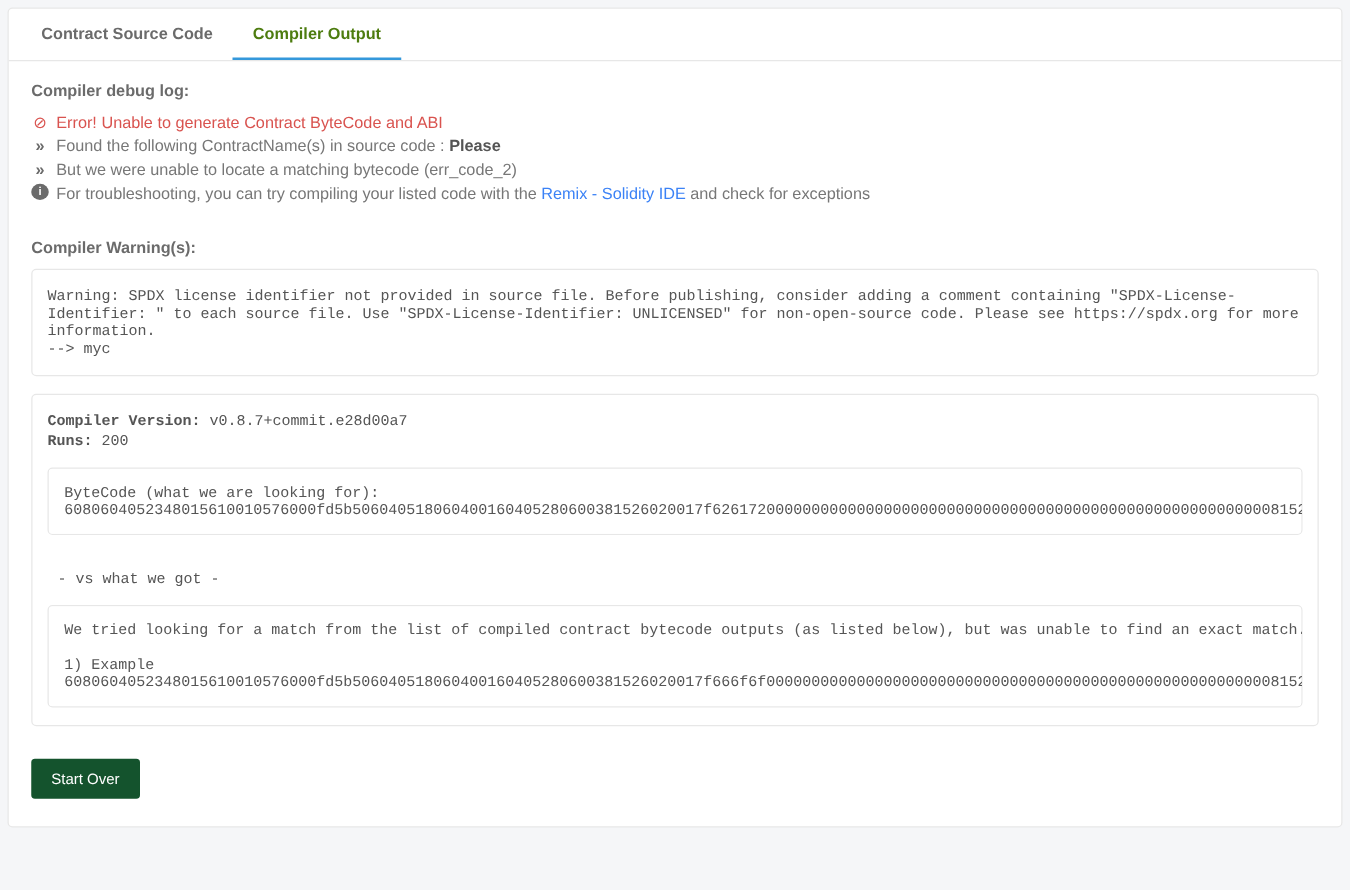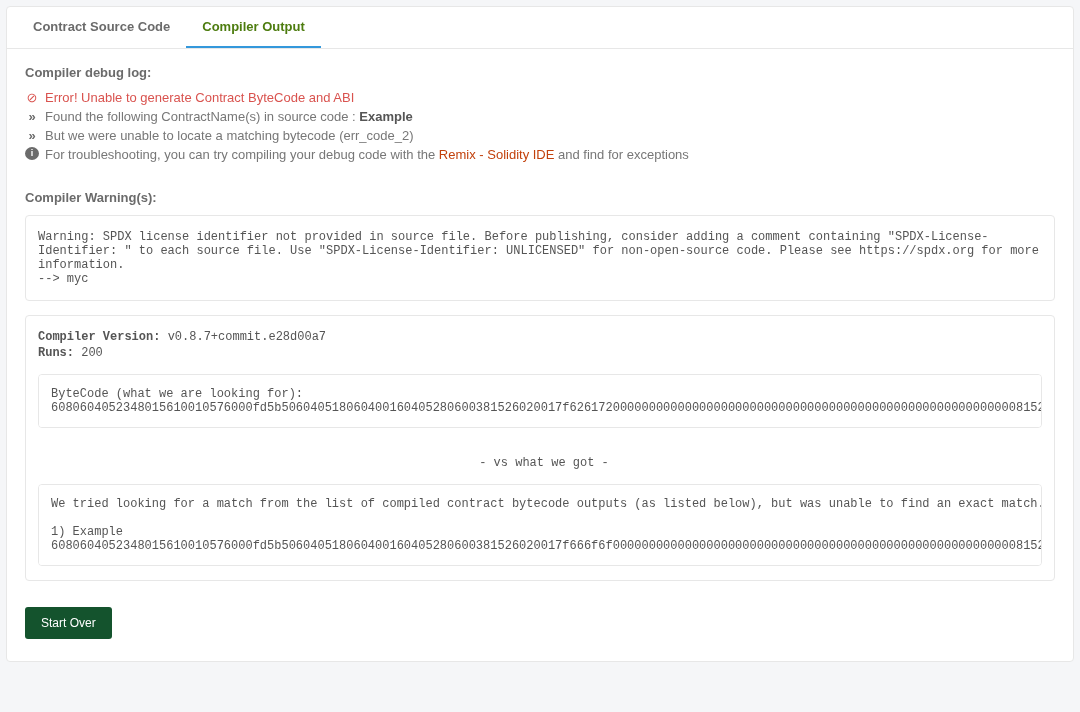--- a/index.html
+++ b/index.html
@@ -42,21 +42,21 @@
   .log-line {
     margin: 4px 0;
     color: #777;
     display: flex;
     align-items: flex-start;
     gap: 6px;
   }
   .log-line .txt { flex: 1; }
   .error-text { color: #d9534f; }
   .bold-inline { font-weight: 700; color: #555; }
-  .link { color: #c2410c; cursor: pointer; }
+  .link { color: #3b82f6; cursor: pointer; }
   .icon { display:inline-block; width:14px; text-align:center; flex:0 0 14px; }
   .icon.stop { color:#d9534f; }
   .icon.arrow { color:#6b6b6b; font-weight:700; }
   .icon.info {
     width:13px; height:13px; border-radius:50%;
     background:#6b6b6b; color:#fff; font-size:9px;
     line-height:13px; font-weight:700;
   }
   .warning-section { margin-top: 28px; }
   .code-box {
@@ -96,21 +96,20 @@
     padding: 12px;
     white-space: pre;
     min-width: 2000px;
   }
   .scroll-inner .hdr { font-weight:400;text-align:right; }
   .vs-line {
     font-family: "Courier New", Courier, monospace;
     font-size: 12px;
     color: #555;
     margin: 28px 0 10px 8px;
-    text-align: center;
   }
   .btn {
     display:inline-block;
     background:#14532d;
     color:#fff;
     border:none;
     border-radius:3px;
     padding:9px 16px;
     font-size:12px;
     cursor:pointer;
@@ -136,33 +135,33 @@
     <div class="section-title">Compiler debug log:</div>
 
     <div class="log-line">
       <span class="icon stop">⊘</span>
       <span class="txt error-text">Error! Unable to generate Contract ByteCode and ABI</span>
     </div>
 
     <div class="log-line">
       <span class="icon arrow">»</span>
       <span class="txt">
-        <span>Found the following ContractName(s) in source code : </span><span class="bold-inline">Example</span>
+        <span>Found the following ContractName(s) in source code : </span><span class="bold-inline">Please</span>
       </span>
     </div>
 
     <div class="log-line">
       <span class="icon arrow">»</span>
       <span class="txt">But we were unable to locate a matching bytecode (err_code_2)</span>
     </div>
 
     <div class="log-line">
       <span class="icon info">i</span>
       <span class="txt">
-        <span>For troubleshooting, you can try compiling your debug code with the </span><span class="link">Remix - Solidity IDE</span><span> and find for exceptions</span>
+        <span>For troubleshooting, you can try compiling your listed code with the </span><span class="link">Remix - Solidity IDE</span><span> and check for exceptions</span>
       </span>
     </div>
 
     <div class="warning-section">
       <div class="section-title">Compiler Warning(s):</div>
       <div class="code-box">Warning: SPDX license identifier not provided in source file. Before publishing, consider adding a comment containing "SPDX-License-Identifier: " to each source file. Use "SPDX-License-Identifier: UNLICENSED" for non-open-source code. Please see https://spdx.org for more information.
 --&gt; myc</div>
     </div>
 
     <div class="meta-box">

